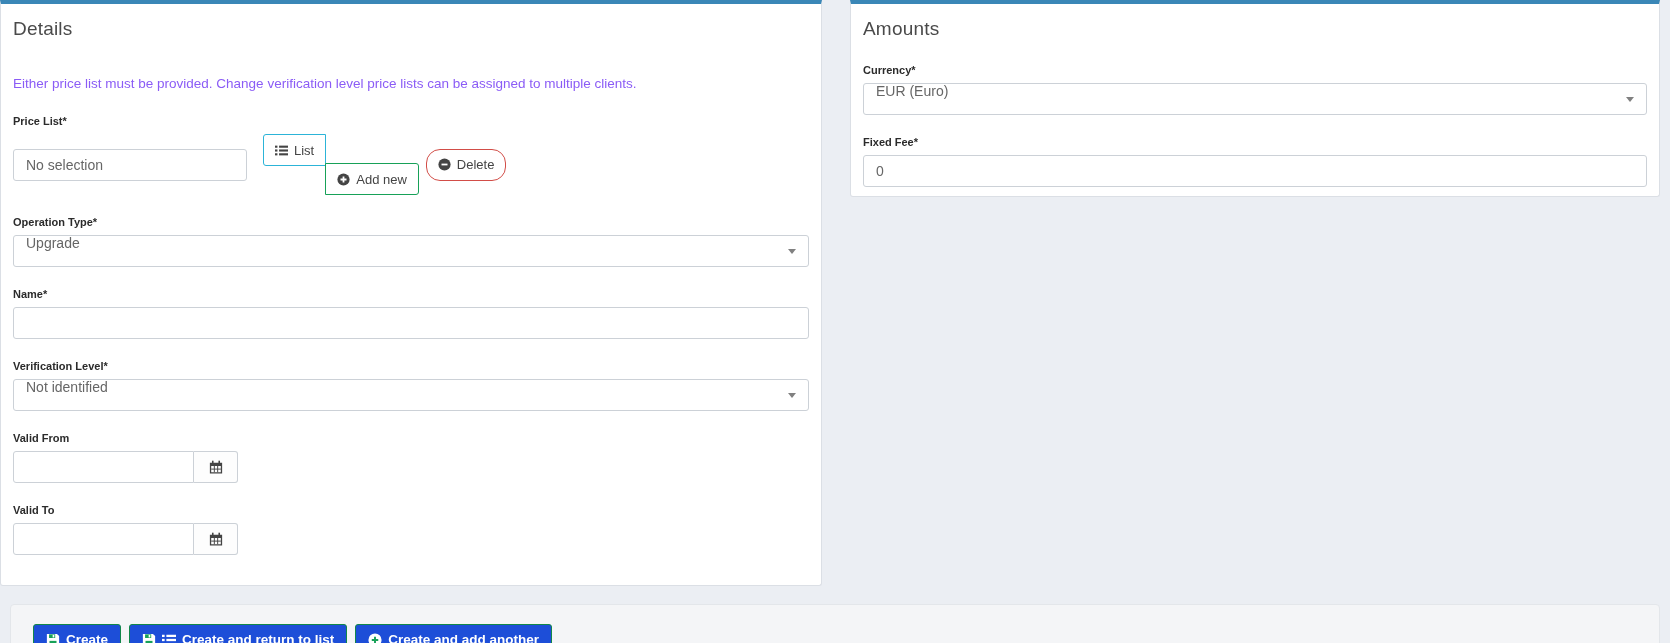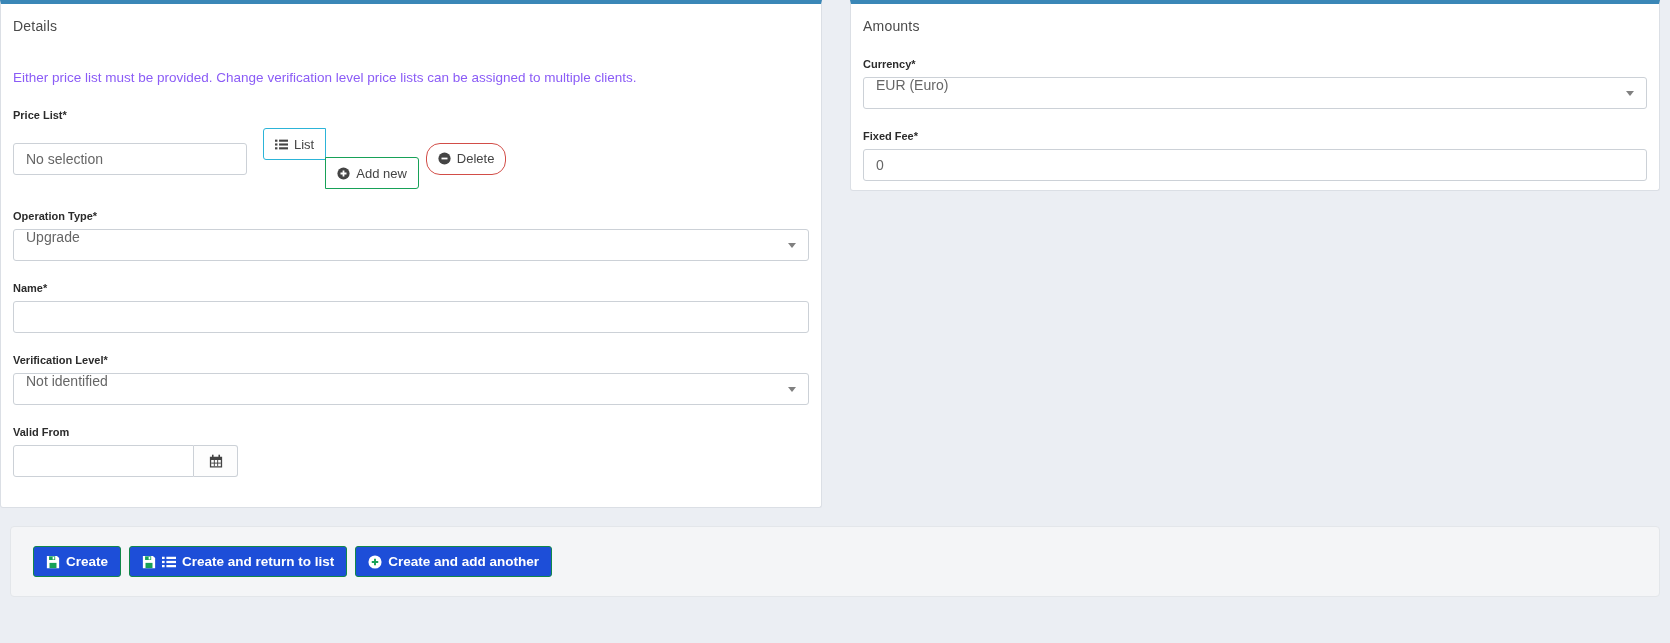--- a/index.html
+++ b/index.html
@@ -15,21 +15,21 @@
     background: #ffffff;
     border: 1px solid #dbdfe5;
     border-top: 4px solid #3a87b7;
     border-radius: 0 0 3px 3px;
   }
   .panel-details { width: 822px; margin-right: 28px; }
   .panel-amounts { width: 810px; }
   .panel-body { padding: 10px 12px 30px 12px; }
   .panel-amounts .panel-body { padding-bottom: 9px; border-radius: 30px; }
   .panel-title {
-    font-size: 14px;
+    font-size: 19px;
     font-weight: 400;
     color: #4a4a4a;
     margin-top: 4px;
     letter-spacing: .2px;
   }
   .help-text {
     margin-top: 36px;
     font-size: 13.5px;
     color: #8b5cf6;
   }
@@ -228,20 +228,36 @@
                   <path fill="#444" fill-rule="evenodd" d="M1 3h14v12.5H1V3zm1.5 3.8v7.2h11V6.8h-11z"></path>
                   <rect x="3.4" y="0.8" width="1.8" height="3" fill="#444"></rect>
                   <rect x="10.8" y="0.8" width="1.8" height="3" fill="#444"></rect>
                   <path d="M6.1 6.8v7.2M9.9 6.8v7.2M2.5 10.4h11" stroke="#444" stroke-width="1.1" fill="none"></path>
                 </svg>
             </span>
           </span>
         </div>
       </div>
 
+      <div class="form-group">
+        <label class="field-label">Valid To</label>
+        <div class="date-group">
+          <input class="form-control date-input" type="text" value="" style="">
+          <span class="date-addon">
+            <span class="icon">
+              <svg width="14" height="14" viewBox="0 0 16 16">
+                  <path fill="#444" fill-rule="evenodd" d="M1 3h14v12.5H1V3zm1.5 3.8v7.2h11V6.8h-11z"></path>
+                  <rect x="3.4" y="0.8" width="1.8" height="3" fill="#444"></rect>
+                  <rect x="10.8" y="0.8" width="1.8" height="3" fill="#444"></rect>
+                  <path d="M6.1 6.8v7.2M9.9 6.8v7.2M2.5 10.4h11" stroke="#444" stroke-width="1.1" fill="none"></path>
+                </svg>
+            </span>
+          </span>
+        </div>
+      </div>
 
     </div>
   </section>
 
   <section class="panel panel-amounts">
     <div class="panel-body">
       <h2 class="panel-title">Amounts</h2>
 
       <div class="form-group first">
         <label class="field-label">Currency*</label>

